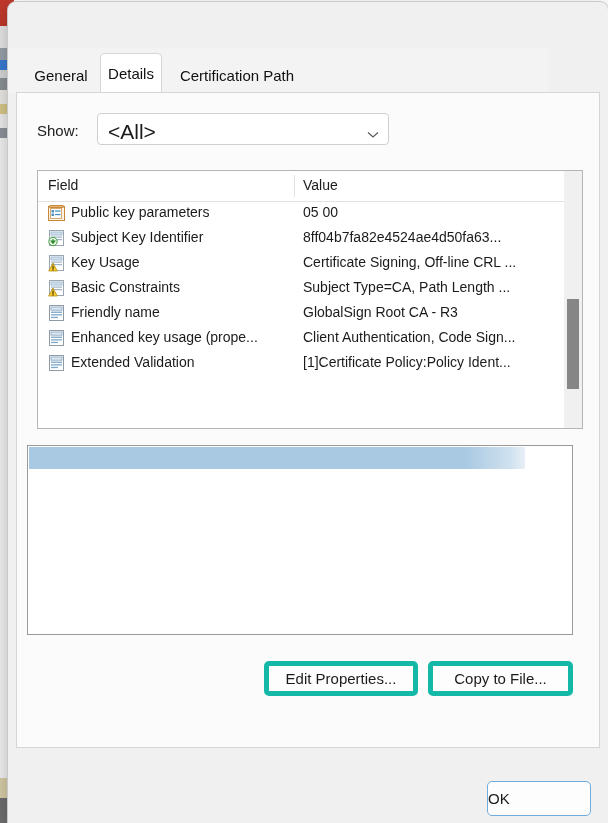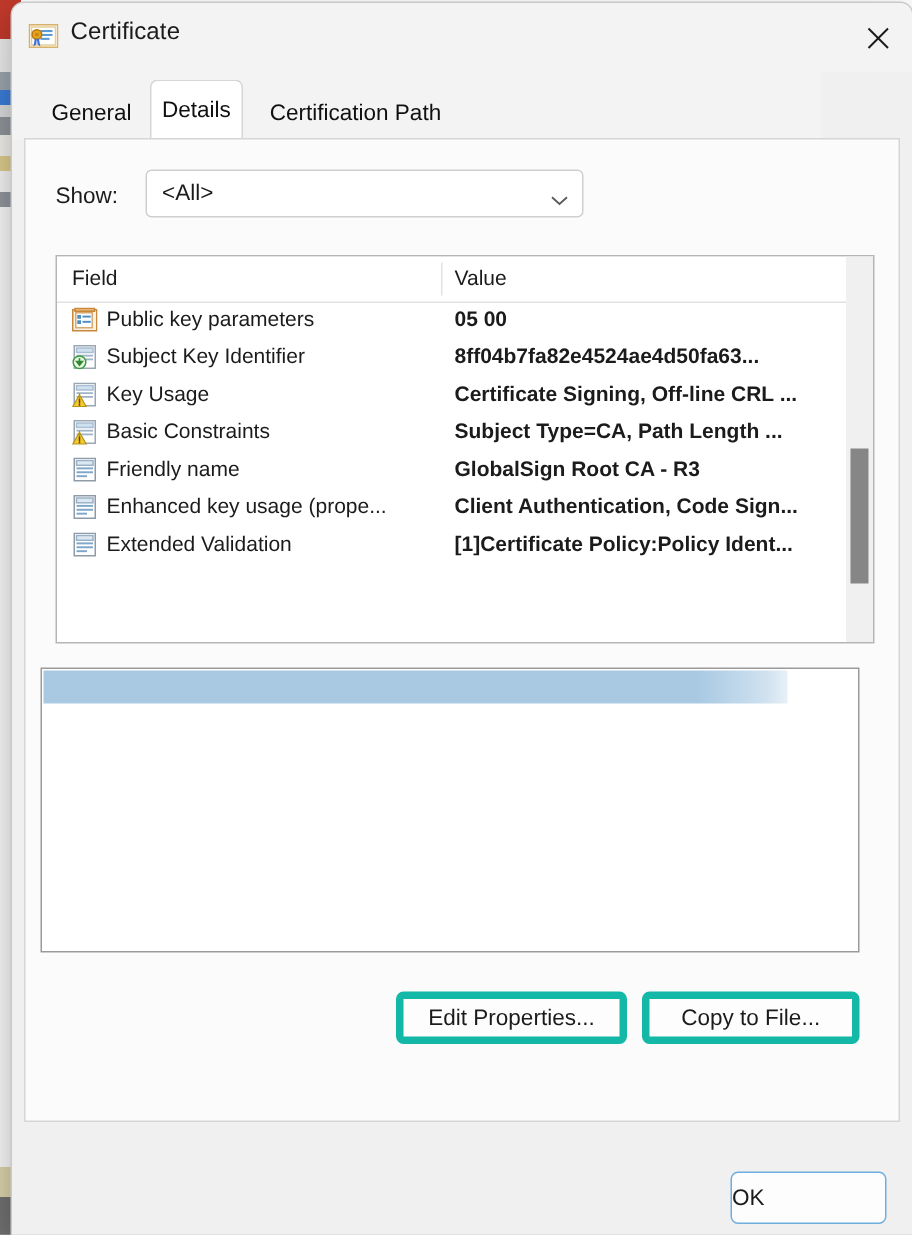--- a/index.html
+++ b/index.html
@@ -88,21 +88,21 @@
     position: absolute; left: 80px; top: 20px;
     width: 292px; height: 32px;
     background: #ffffff;
     border: 1px solid #cfcfcf;
     border-radius: 4px;
     box-sizing: border-box;
     cursor: default;
   }
   #show-combo-value {
     position: absolute; left: 10px; top: 6px;
-    font-size: 15px; color: #1b1b1b;
+    font-size: 21px; color: #1b1b1b;
   }
   #show-combo-arrow {
     position: absolute; right: 9px; top: 11px;
   }
 
   
   #fieldlist {
     position: absolute; left: 20px; top: 77px;
     width: 546px; height: 259px;
     background: #ffffff;
@@ -140,21 +140,20 @@
   }
   .row-field {
     position: absolute; left: 33px; top: 3px;
     font-size: 14px; color: #1b1b1b;
     white-space: nowrap;
   }
   .row-value {
     position: absolute; left: 265px; top: 3px;
     font-size: 14px; color: #1b1b1b;
     white-space: nowrap;
-    font-weight: bold;
   }
 
   
   #list-scroll-track {
     position: absolute; right: 0; top: 0; width: 18px; height: 257px;
     background: #f0f0f0;
     cursor: default;
   }
   #list-scroll-thumb {
     position: absolute; left: 3px; top: 128px;
@@ -225,42 +224,20 @@
   <div class="bg-strip" style="top:104px;height:10px;background:#d9c98a;"></div>
   <div class="bg-strip" style="top:114px;height:14px;background:#efefef;"></div>
   <div class="bg-strip" style="top:128px;height:10px;background:#8e949a;"></div>
   <div class="bg-strip" style="top:138px;height:640px;background:#f4f4f4;"></div>
   <div class="bg-strip" style="top:778px;height:20px;background:#d8cfa8;"></div>
   <div class="bg-strip" style="top:798px;height:25px;background:#6f6f6f;"></div>
 </div>
 
 <div id="dialog">
 
-  <div id="titlebar">
-    <span id="title-icon">
-      <svg width="20" height="18" viewBox="0 0 20 18">
-        <rect x="0.5" y="0.5" width="19" height="15" fill="#fdf6e6" stroke="#d9b26a"></rect>
-        <rect x="2" y="2" width="16" height="12" fill="#ffffff" stroke="#e4cf9c"></rect>
-        <rect x="8" y="4" width="8" height="1.4" fill="#5b9bd5"></rect>
-        <rect x="8" y="6.6" width="8" height="1.4" fill="#5b9bd5"></rect>
-        <rect x="8" y="9.2" width="6" height="1.4" fill="#5b9bd5"></rect>
-        <circle cx="5.6" cy="7" r="3.2" fill="#e8a31c" stroke="#b9790d"></circle>
-        <circle cx="5.6" cy="7" r="1.4" fill="#c98a12"></circle>
-        <path d="M4.2 9.6 L3.3 15 L5.1 13.6 L5.6 10.2 Z" fill="#3f6fd8"></path>
-        <path d="M6.9 9.6 L7.9 15 L6.1 13.6 L5.6 10.2 Z" fill="#3f6fd8"></path>
-      </svg>
-    </span>
-    <span id="title-text">Certificate</span>
-    <div id="close-btn">
-      <svg width="17" height="17" viewBox="0 0 17 17">
-        <line x1="2" y1="2" x2="15" y2="15" stroke="#1b1b1b" stroke-width="1.3"></line>
-        <line x1="15" y1="2" x2="2" y2="15" stroke="#1b1b1b" stroke-width="1.3"></line>
-      </svg>
-    </div>
-  </div>
 
   <div id="tabstrip">
     <div class="tab" style="left:14px;width:78px;">
       <span>General</span>
     </div>
     <div class="tab" style="left:154px;width:150px;">
       <span>Certification Path</span>
     </div>
     <div class="tab selected" style="left:92px;width:62px;">
       <span>Details</span>

